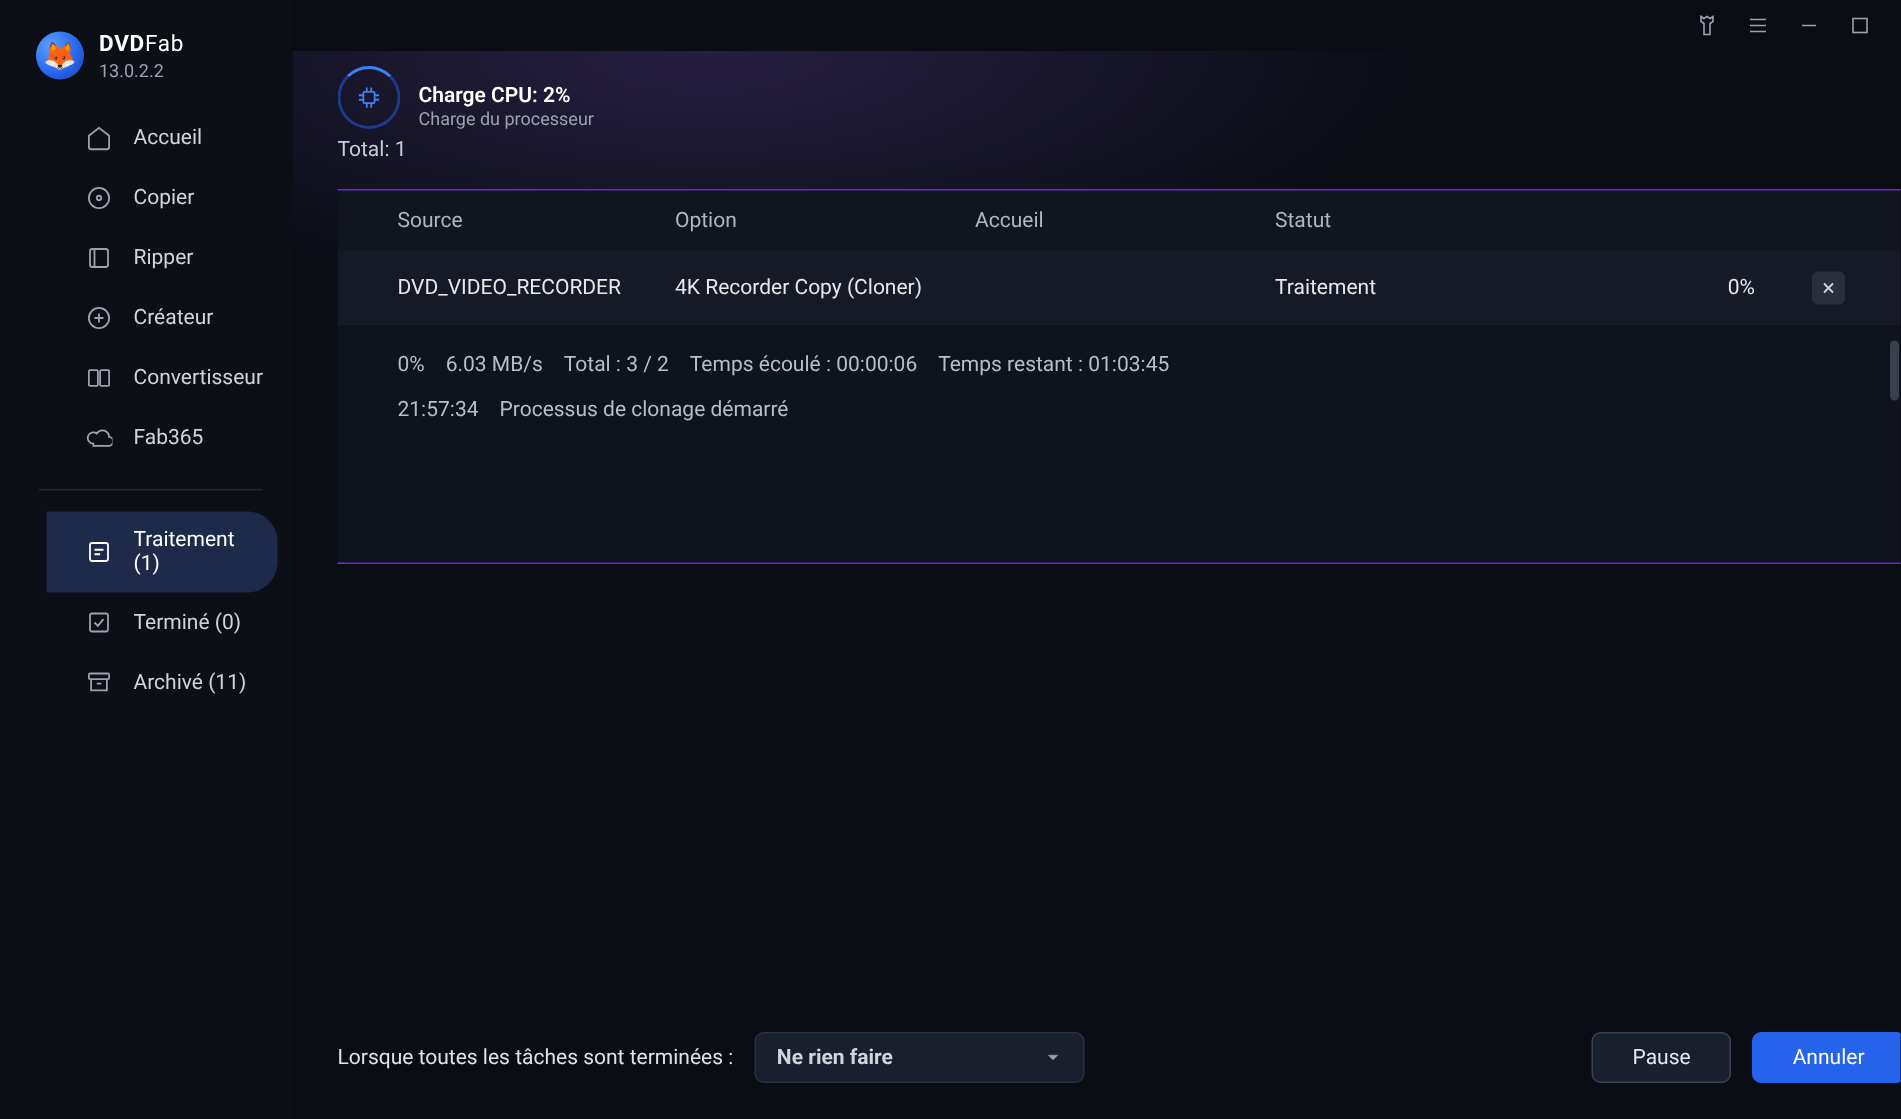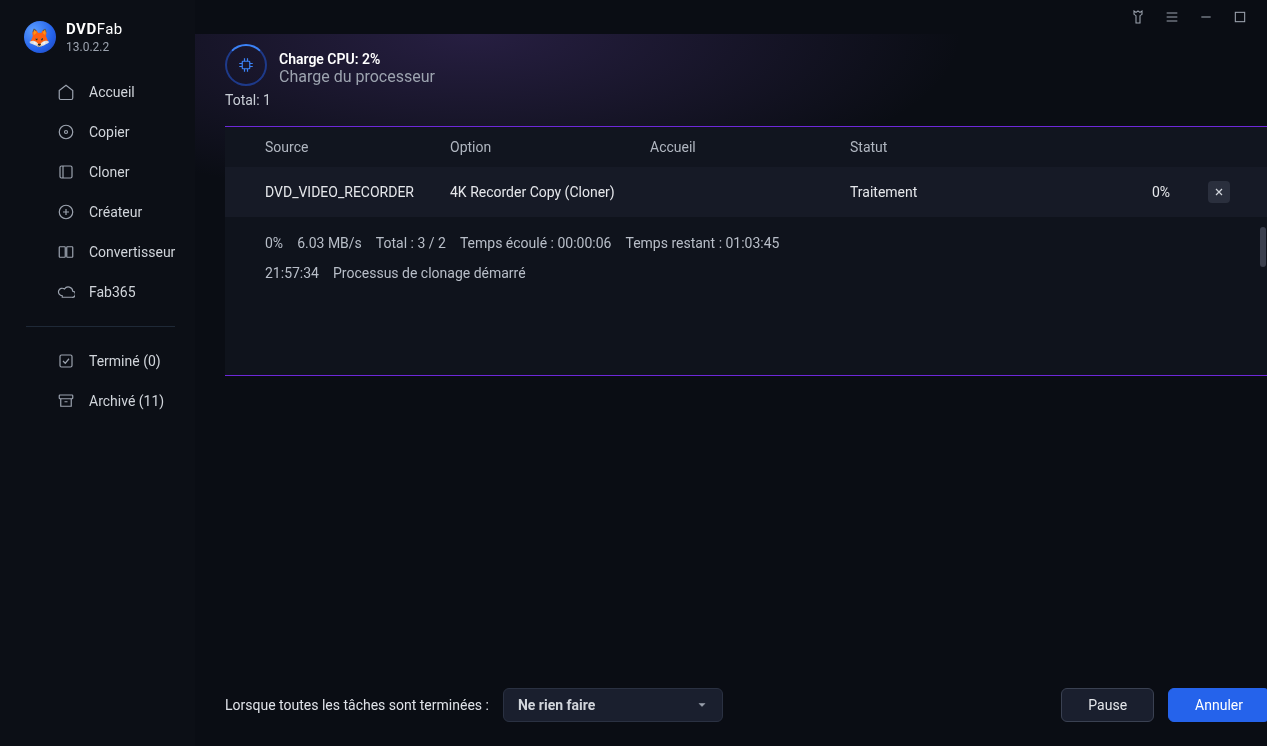--- a/index.html
+++ b/index.html
@@ -23,21 +23,21 @@
 .tb-icon { width:16px; height:16px; display:flex; align-items:center; justify-content:center; cursor:pointer; color:#9ca3af; }
 .tb-icon svg { width:16px; height:16px; stroke:currentColor; fill:none; stroke-width:1.6; }
 .content { flex:1; padding:10px 30px 20px 30px; display:flex; flex-direction:column; background:radial-gradient(ellipse 700px 240px at 25% 0%, rgba(92,63,150,0.35) 0%, rgba(10,13,20,0) 70%); }
 .header-row { display:flex; justify-content:space-between; align-items:flex-start; margin-bottom:6px; }
 .page-title { font-size:22px; font-weight:600; color:#fff; }
 .cpu-block { display:flex; align-items:flex-end; gap:12px; }
 .cpu-ring { width:42px; height:42px; border:2px solid #1e3a8a; border-top-color:#3b82f6; border-radius:50%; display:flex; align-items:center; justify-content:center; position:relative; }
 .cpu-ring svg { width:18px; height:18px; stroke:#3b82f6; fill:none; stroke-width:1.6; }
 .cpu-text { display:flex; flex-direction:column; }
 .cpu-title { font-size:14px; font-weight:600; color:#fff; }
-.cpu-sub { font-size:16px; color:#9ca3af; }
+.cpu-sub { font-size:12px; color:#9ca3af; }
 .total-line { font-size:14px; color:#c9ced6; margin-bottom:18px; }
 .table-wrap { display:flex; flex-direction:column; }
 .thead { display:grid; grid-template-columns:185px 200px 200px 190px 130px 60px; padding:12px 40px; background:#11151f; border-top:1px solid #6d28d9; font-size:14px; color:#b0b6c0; }
 .trow { display:grid; grid-template-columns:185px 200px 200px 190px 130px 60px; padding:14px 40px; background:#161a26; font-size:14px; color:#e5e7eb; align-items:center; }
 .trow .pct { text-align:right; }
 .close-btn { width:22px; height:22px; border-radius:4px; background:#2a2f3d; display:flex; align-items:center; justify-content:center; cursor:pointer; justify-self:end; }
 .close-btn svg { width:12px; height:12px; stroke:#d1d5db; stroke-width:2.4; }
 .detail-box { background:#0f131c; border-bottom:1px solid #6d28d9; padding:18px 40px 80px 40px; font-size:14px; color:#b8bec8; position:relative; }
 .detail-line { margin-bottom:14px; display:flex; gap:14px; flex-wrap:wrap; }
 .scroll-indicator { position:absolute; right:4px; top:10px; width:6px; height:40px; background:#3a3f4d; border-radius:3px; }
@@ -79,21 +79,21 @@
         </span>
       <span>Copier</span>
     </div>
     <div class="nav-item">
       <span class="nav-icon">
           <svg viewBox="0 0 24 24">
             <rect x="4" y="4" width="16" height="16" rx="2"></rect>
             <path d="M8 4v16"></path>
           </svg>
         </span>
-      <span>Cloner</span>
+      <span>Ripper</span>
     </div>
     <div class="nav-item">
       <span class="nav-icon">
           <svg viewBox="0 0 24 24">
             <circle cx="12" cy="12" r="9"></circle>
             <path d="M12 8v8M8 12h8"></path>
           </svg>
         </span>
       <span>Créateur</span>
     </div>
@@ -110,20 +110,29 @@
       <span class="nav-icon">
           <svg viewBox="0 0 24 24">
             <path d="M7 17a5 5 0 1 1 3-9 6 6 0 0 1 11 3 4 4 0 0 1-1 8H7z"></path>
           </svg>
         </span>
       <span>Fab365</span>
     </div>
   </div>
   <div class="divider"></div>
   <div class="nav">
+    <div class="nav-item active">
+      <span class="nav-icon">
+          <svg viewBox="0 0 24 24">
+            <rect x="4" y="4" width="16" height="16" rx="2"></rect>
+            <path d="M8 10h8M8 14h5"></path>
+          </svg>
+        </span>
+      <span>Traitement (1)</span>
+    </div>
     <div class="nav-item">
       <span class="nav-icon">
           <svg viewBox="0 0 24 24">
             <rect x="4" y="4" width="16" height="16" rx="2"></rect>
             <path d="M8 12l3 3 5-6"></path>
           </svg>
         </span>
       <span>Terminé (0)</span>
     </div>
     <div class="nav-item">

